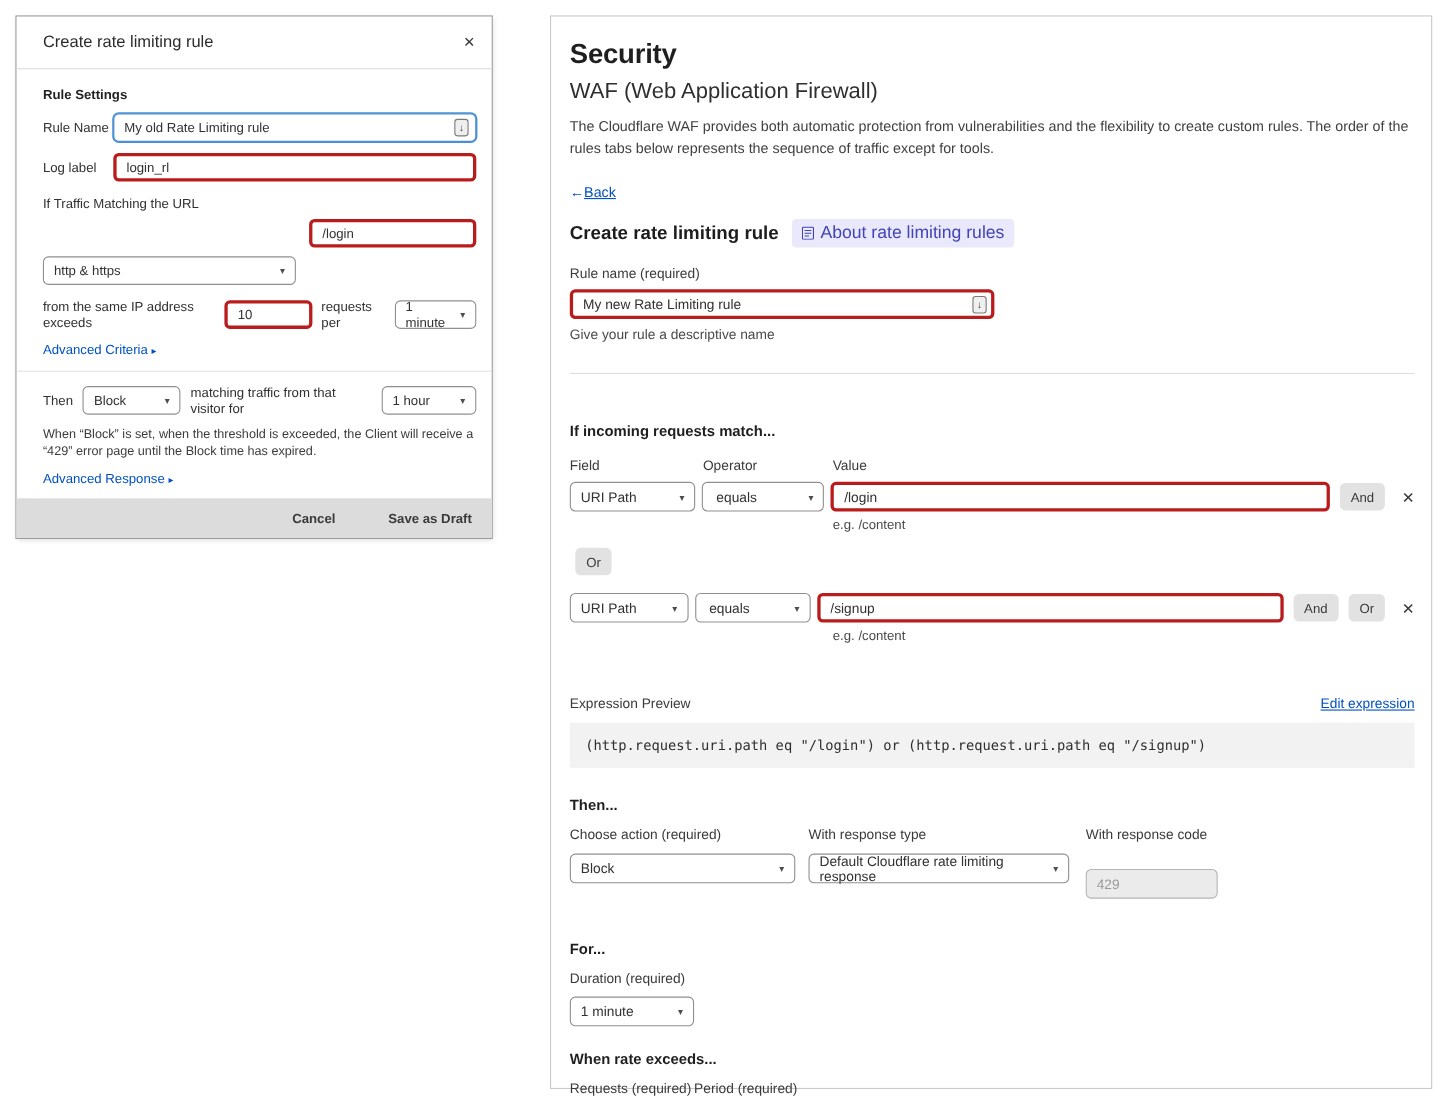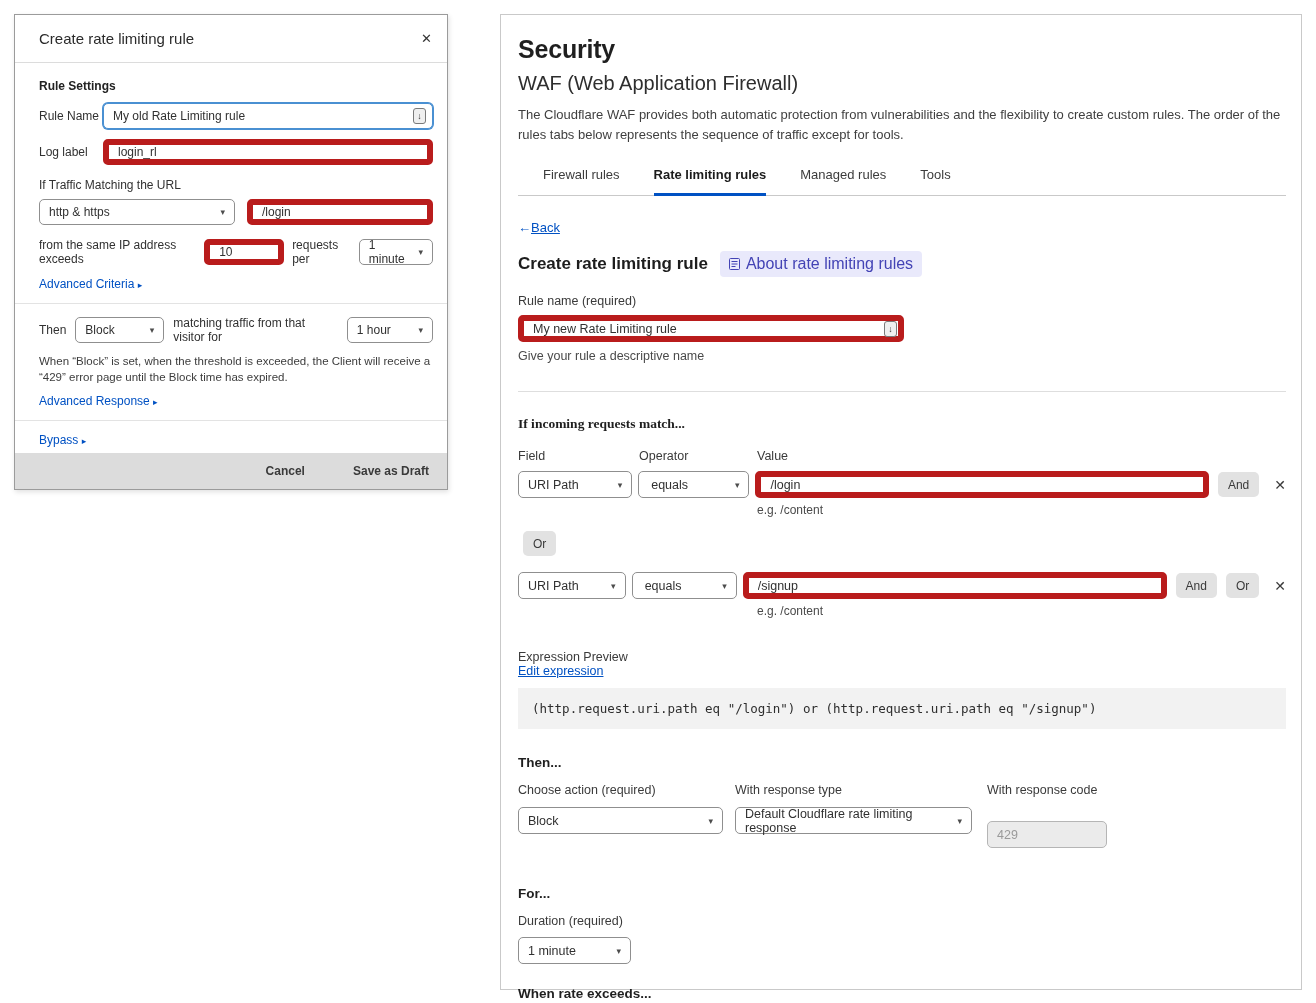--- a/index.html
+++ b/index.html
@@ -10,33 +10,33 @@
   .modal { position:absolute; left:14px; top:14px; width:434px; height:476px; background:#fff;
            border:1px solid #9b9b9b; box-shadow:1px 2px 5px rgba(0,0,0,.12); }
   .modal-header { height:48px; display:flex; align-items:center; justify-content:space-between;
                   border-bottom:1px solid #dcdcdc; padding:0 15px 0 24px; }
   .modal-title { font-size:15px; color:#2b2b2b; }
   .close-x { font-size:13px; color:#333; cursor:pointer; line-height:1; }
   .modal-body { padding:16px 14px 0 24px; font-size:12px; }
   .m-heading { font-weight:bold; font-size:12px; color:#222; margin-bottom:10px; }
   .m-row { display:flex; align-items:center; margin-bottom:10px; }
   .m-label { width:64px; flex:none; color:#313131; }
-  .input { border:6px solid #b91c1c; border-radius:5px; height:26px; padding:0 9px; font-size:12px;
+  .input { border:3px solid #b91c1c; border-radius:5px; height:26px; padding:0 9px; font-size:12px;
            color:#313131; width:100%; background:#fff; font-family:"Liberation Sans", sans-serif; outline:none; }
   .input.focused { border:1px solid #4a90d2; box-shadow:0 0 0 1px #4a90d2; }
   .input-wrap { position:relative; flex:1; }
   .pw-icon { position:absolute; right:7px; top:50%; transform:translateY(-50%); width:13px; height:16px;
              border:1px solid #7a7a7a; border-radius:3px; background:#efefef; display:flex; align-items:center;
              justify-content:center; font-size:9px; color:#333; }
   .select { border:1px solid #8f8f8f; border-radius:5px; height:26px; padding:0 9px; font-size:12px;
             color:#313131; display:flex; align-items:center; justify-content:space-between; background:#fff; cursor:pointer; }
   .select .caret { color:#4c4c4c; font-size:9px; margin-left:8px; }
   .m-sub { margin-bottom:7px; margin-top:13px; }
   .scheme-row { display:flex; gap:12px; margin-bottom:13px; }
-  .scheme-sel { width:196px; flex:none; }
+  .scheme-sel { width:230px; flex:none;margin-top:34px; }
   .url-inp { flex:1; }
   .exceeds-row { display:flex; align-items:center; gap:8px; margin-bottom:11px; }
   .exceeds-inp { width:80px; }
   .period-sel { width:84px; margin-left:2px; }
   .link { color:#0051c3; font-size:12px; cursor:pointer; display:inline-block; }
   .link .tri { font-size:9px; }
   .m-divider { border-top:1px solid #e3e3e3; margin:12px -14px 12px -24px; }
   .then-row { display:flex; align-items:center; gap:9px; margin-bottom:9px; }
   .then-sel { width:97px; }
   .hour-sel { width:94px; }
@@ -62,36 +62,36 @@
   .form-title { font-size:17px; font-weight:bold; color:#1d1d1d; }
   .badge { background:#e9e9fb; color:#4343b5; font-size:16px; border-radius:4px; padding:4px 9px;
            display:inline-flex; align-items:center; gap:6px; cursor:pointer; }
   .badge svg { display:block; }
   .f-label { font-size:12.5px; color:#3a3a3a; }
   .r-input { height:27px; font-size:12.5px; }
   .rule-name-wrap { width:386px; margin-top:7px; }
   .help { font-size:12.5px; color:#4a4a4a; margin-top:7px; }
   .divider { border-top:1px solid #dedede; margin-top:28px; }
   .sec-heading { font-size:13.5px; font-weight:bold; color:#1f1f1f; }
-  .match-heading { margin-top:24px;font-family:Liberation Serif, serif; }
+  .match-heading { margin-top:44px; }
   .cond-labels { display:flex; margin-top:17px; }
   .cl-field { width:121px; }
   .cl-op { width:118px; }
   .cond-row { display:flex; align-items:center; margin-top:8px; }
   .cond-field { width:115px; margin-right:6px; height:27px; font-size:12.5px; }
   .cond-op { width:112px; margin-right:6px; height:27px; font-size:12.5px;padding-left:12px; }
   .cond-value { width:457px; height:27px; font-size:12.5px; }
   .btn { background:#e2e2e2; border:none; border-radius:5px; height:25px; padding:0 10px; font-size:12px;
          color:#3a3a3a; display:inline-flex; align-items:center; justify-content:center; cursor:pointer;
          font-family:"Liberation Sans", sans-serif; }
   .cond-row .btn { margin-left:9px; }
   .x-remove { margin-left:15px; color:#3a3a3a; font-size:14px; cursor:pointer; }
   .cond-hint { font-size:12px; color:#4a4a4a; margin:5px 0 0 239px; }
   .or-standalone { margin-top:14px; margin-left:5px; }
-  .expr-row { display:flex; justify-content:space-between; align-items:baseline; margin-top:32px;flex-direction:column; }
+  .expr-row { display:flex; justify-content:space-between; align-items:baseline; margin-top:48px; }
   .edit-link { color:#0051c3; font-size:12.5px; text-decoration:underline; cursor:pointer; }
   .code-box { background:#f2f2f2; margin-top:10px; padding:13px 14px; font-family:"DejaVu Sans Mono", monospace;
               font-size:12.5px; color:#2e2e2e; white-space:nowrap; overflow:hidden; }
   .then-heading { margin-top:26px; }
   .then-grid { display:flex; margin-top:13px; }
   .tg-col { display:flex; flex-direction:column; gap:10px; }
   .tg-action { width:205px; margin-right:12px; }
   .tg-rtype { width:237px; margin-right:15px; }
   .tg-rcode { width:120px;gap:24px; }
   .sel-full { width:100%; height:27px; font-size:12.5px; }
@@ -188,26 +188,20 @@
     <span class="footer-btn">Cancel</span>
     <span class="footer-btn">Save as Draft</span>
   </div>
 </div>
 
 <div class="panel">
   <div class="sec-title">Security</div>
   <div class="waf-sub">WAF (Web Application Firewall)</div>
   <div class="desc">The Cloudflare WAF provides both automatic protection from vulnerabilities and the flexibility to create custom rules. The order of the rules tabs below represents the sequence of traffic except for tools.</div>
 
-  <div class="tabs">
-    <div class="tab">Firewall rules</div>
-    <div class="tab active">Rate limiting rules</div>
-    <div class="tab">Managed rules</div>
-    <div class="tab">Tools</div>
-  </div>
 
   <div class="back-row">
     <span class="back-link">
       <span>←</span><span class="bk">Back</span>
     </span>
   </div>
 
   <div class="form-title-row">
     <span class="form-title">Create rate limiting rule</span>
     <span class="badge">

